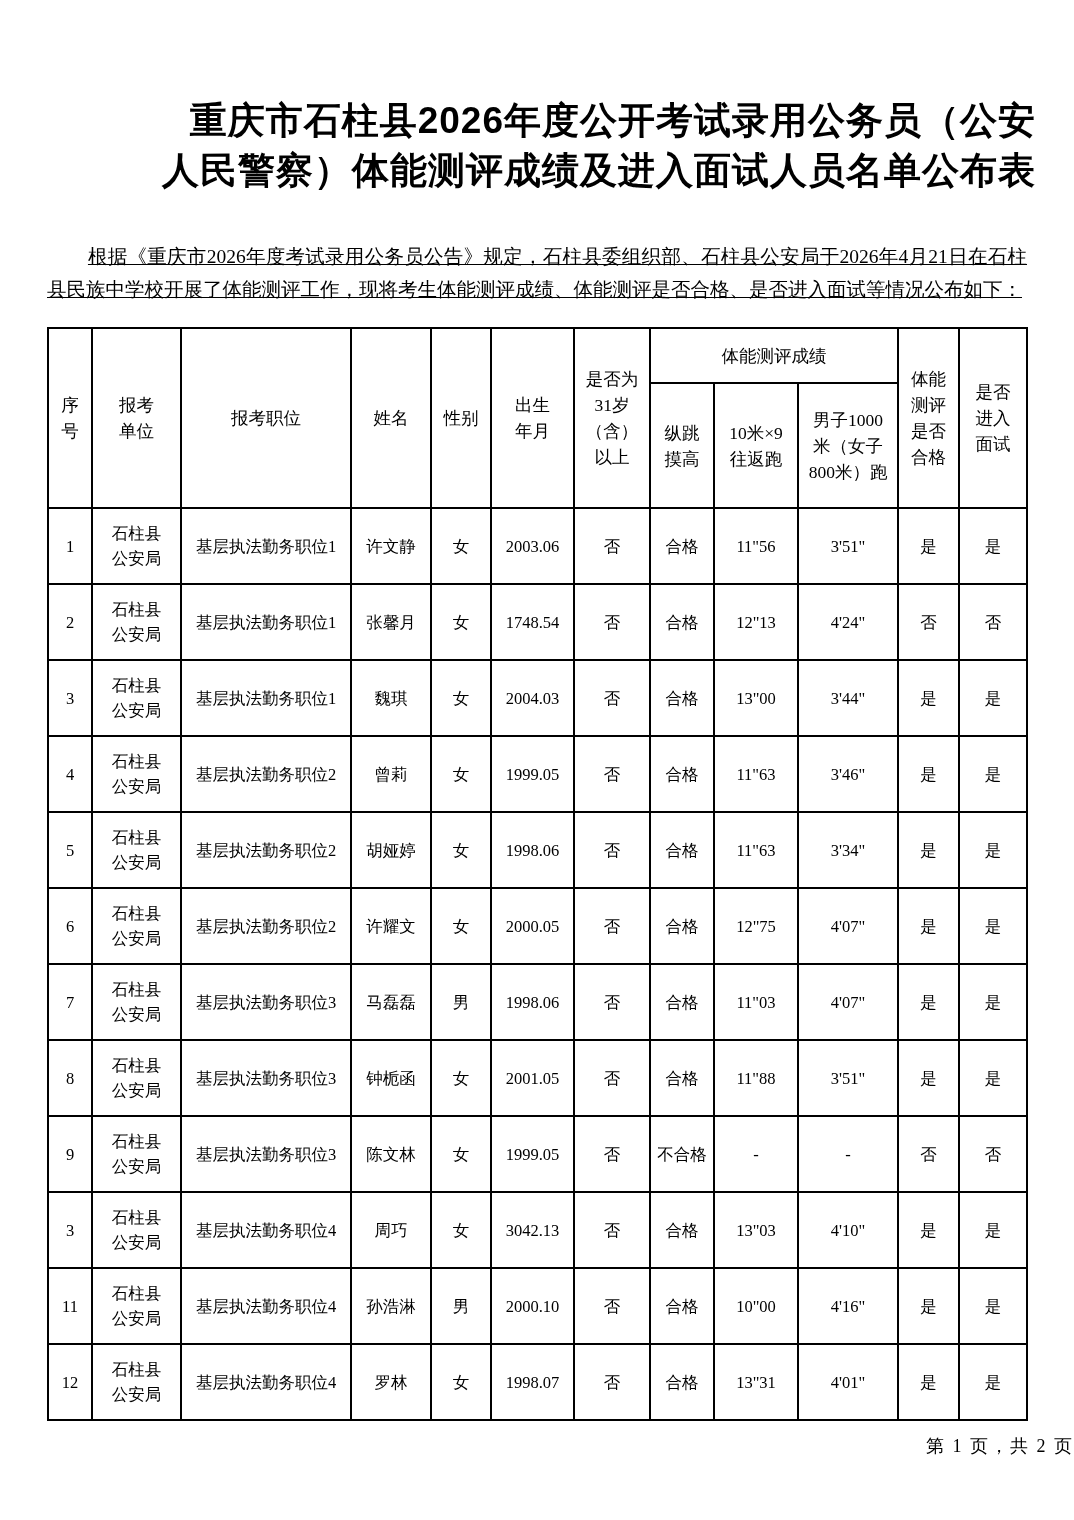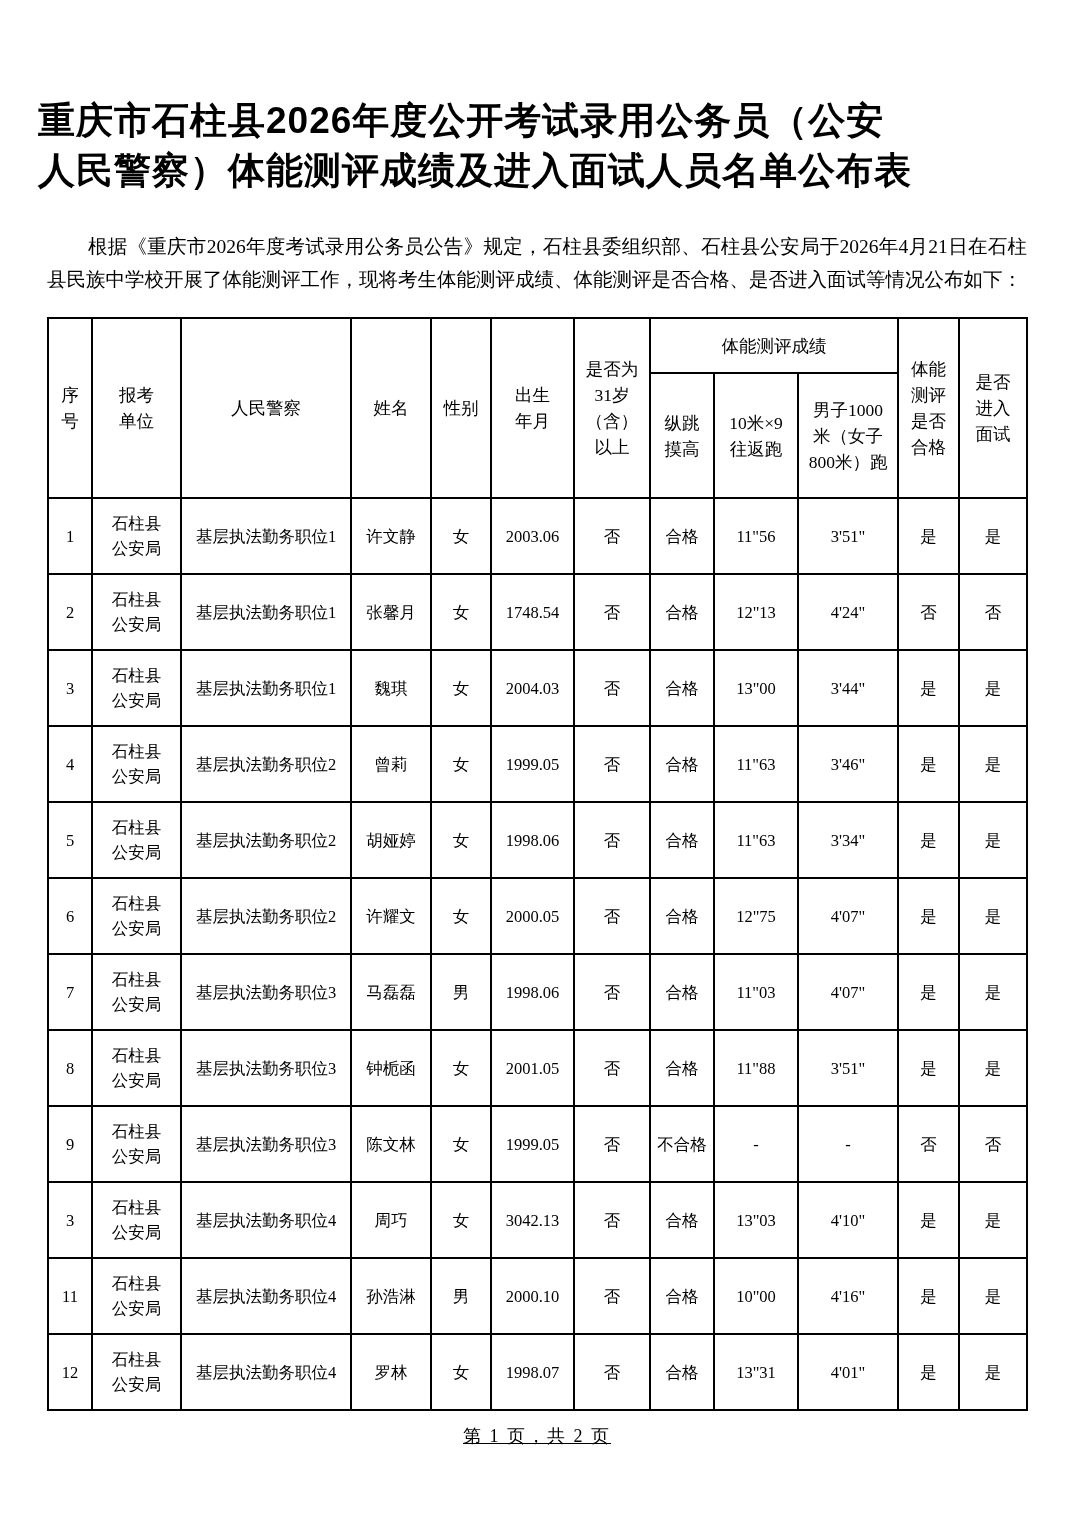--- a/index.html
+++ b/index.html
@@ -15,34 +15,35 @@
     -webkit-font-smoothing: antialiased;
   }
   .page {
     position: relative;
     width: 1074px;
     height: 1520px;
     overflow: hidden;
   }
   .title {
     margin: 96px 38px 0 38px;
-    text-align: left;
+    text-align: right;
     font-family: "Liberation Sans", sans-serif;
     font-weight: bold;
     font-size: 37px;
     line-height: 50px;
     letter-spacing: 1px;
     white-space: pre-line;
   }
   .intro {
-    margin: 34px 47px 0 47px;
+    margin: 44px 47px 0 47px;
     font-size: 19.5px;
     line-height: 33px;
     text-align: justify;
     text-indent: 2.1em;
+    text-decoration: underline;
   }
   table.results {
     border-collapse: collapse;
     table-layout: fixed;
     margin: 21px 0 0 47px;
     width: 979px;
   }
   table.results th,
   table.results td {
     border: 2px solid #000000;
@@ -59,24 +60,23 @@
   }
   table.results td {
     font-size: 16.5px;
     line-height: 25px;
   }
   thead tr.group-row { height: 55px; }
   thead tr.sub-row   { height: 125px; }
   tbody tr           { height: 76px; }
   .page-footer {
     margin-top: 13px;
-    text-align: center;
+    text-align: right;
     font-size: 18px;
     letter-spacing: 2px;
-    text-decoration: underline;
   }
 </style>
 </head>
 <body>
 
 <div class="page">
 
   <h1 class="title">重庆市石柱县2026年度公开考试录用公务员（公安
 人民警察）体能测评成绩及进入面试人员名单公布表</h1>
 
@@ -96,21 +96,21 @@
       <col style="width:100px">
       <col style="width:61px">
       <col style="width:68px">
     </colgroup>
     <thead>
       <tr class="group-row">
         <th rowspan="2">序
 号</th>
         <th rowspan="2">报考
 单位</th>
-        <th rowspan="2">人民警察</th>
+        <th rowspan="2">报考职位</th>
         <th rowspan="2">姓名</th>
         <th rowspan="2">性别</th>
         <th rowspan="2">出生
 年月</th>
         <th rowspan="2">是否为
 31岁
 （含）
 以上</th>
         <th colspan="3">体能测评成绩</th>
         <th rowspan="2">体能

